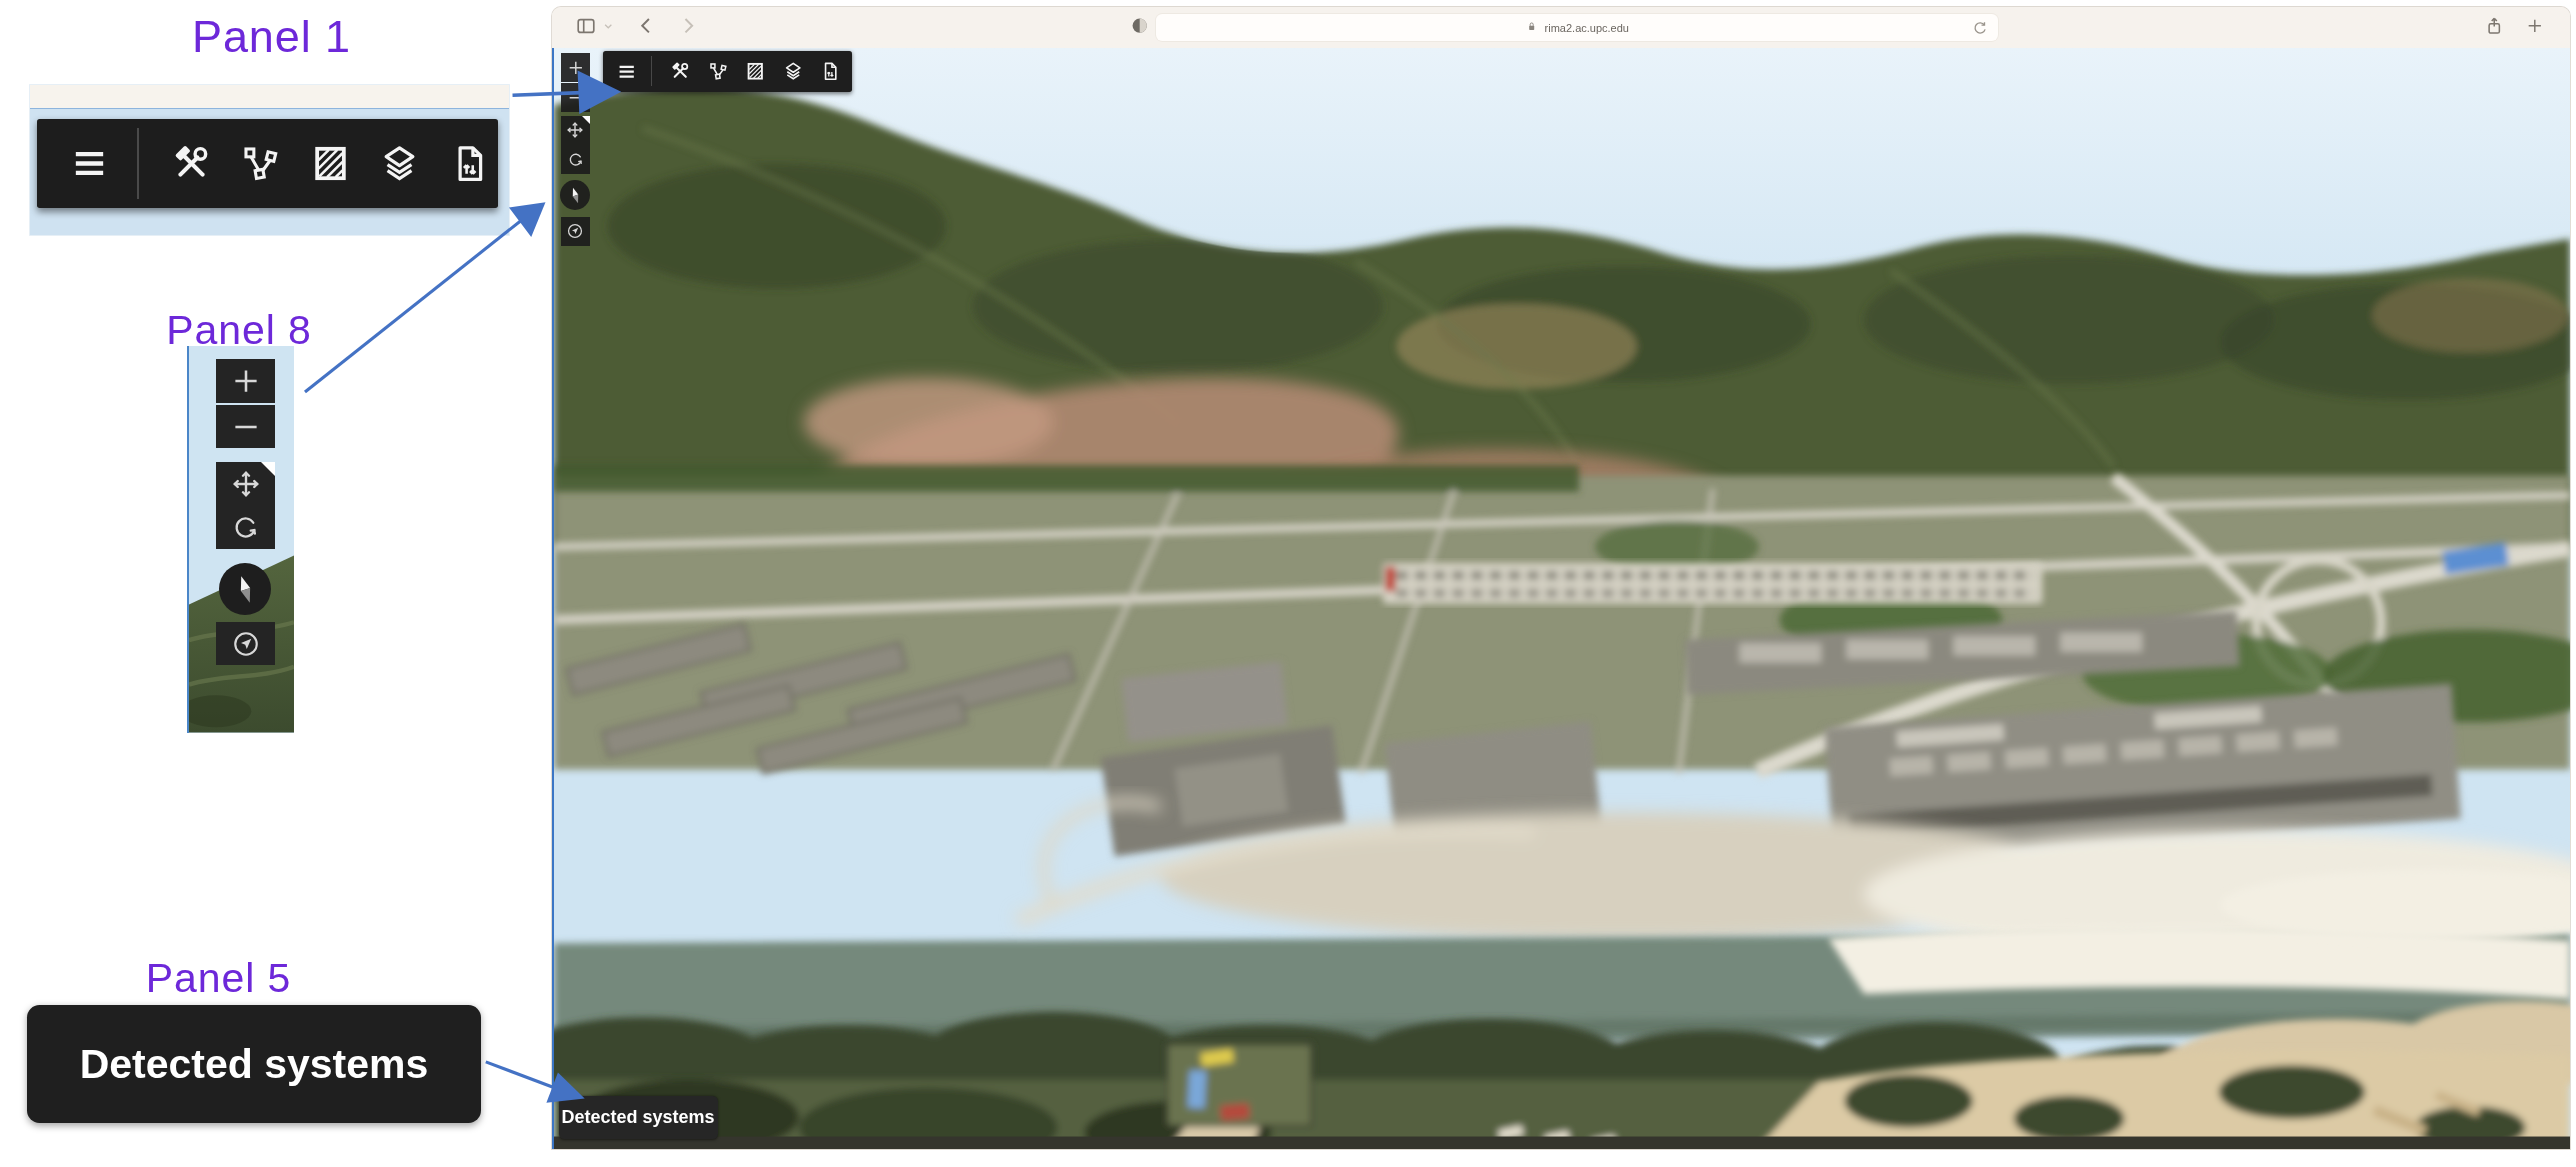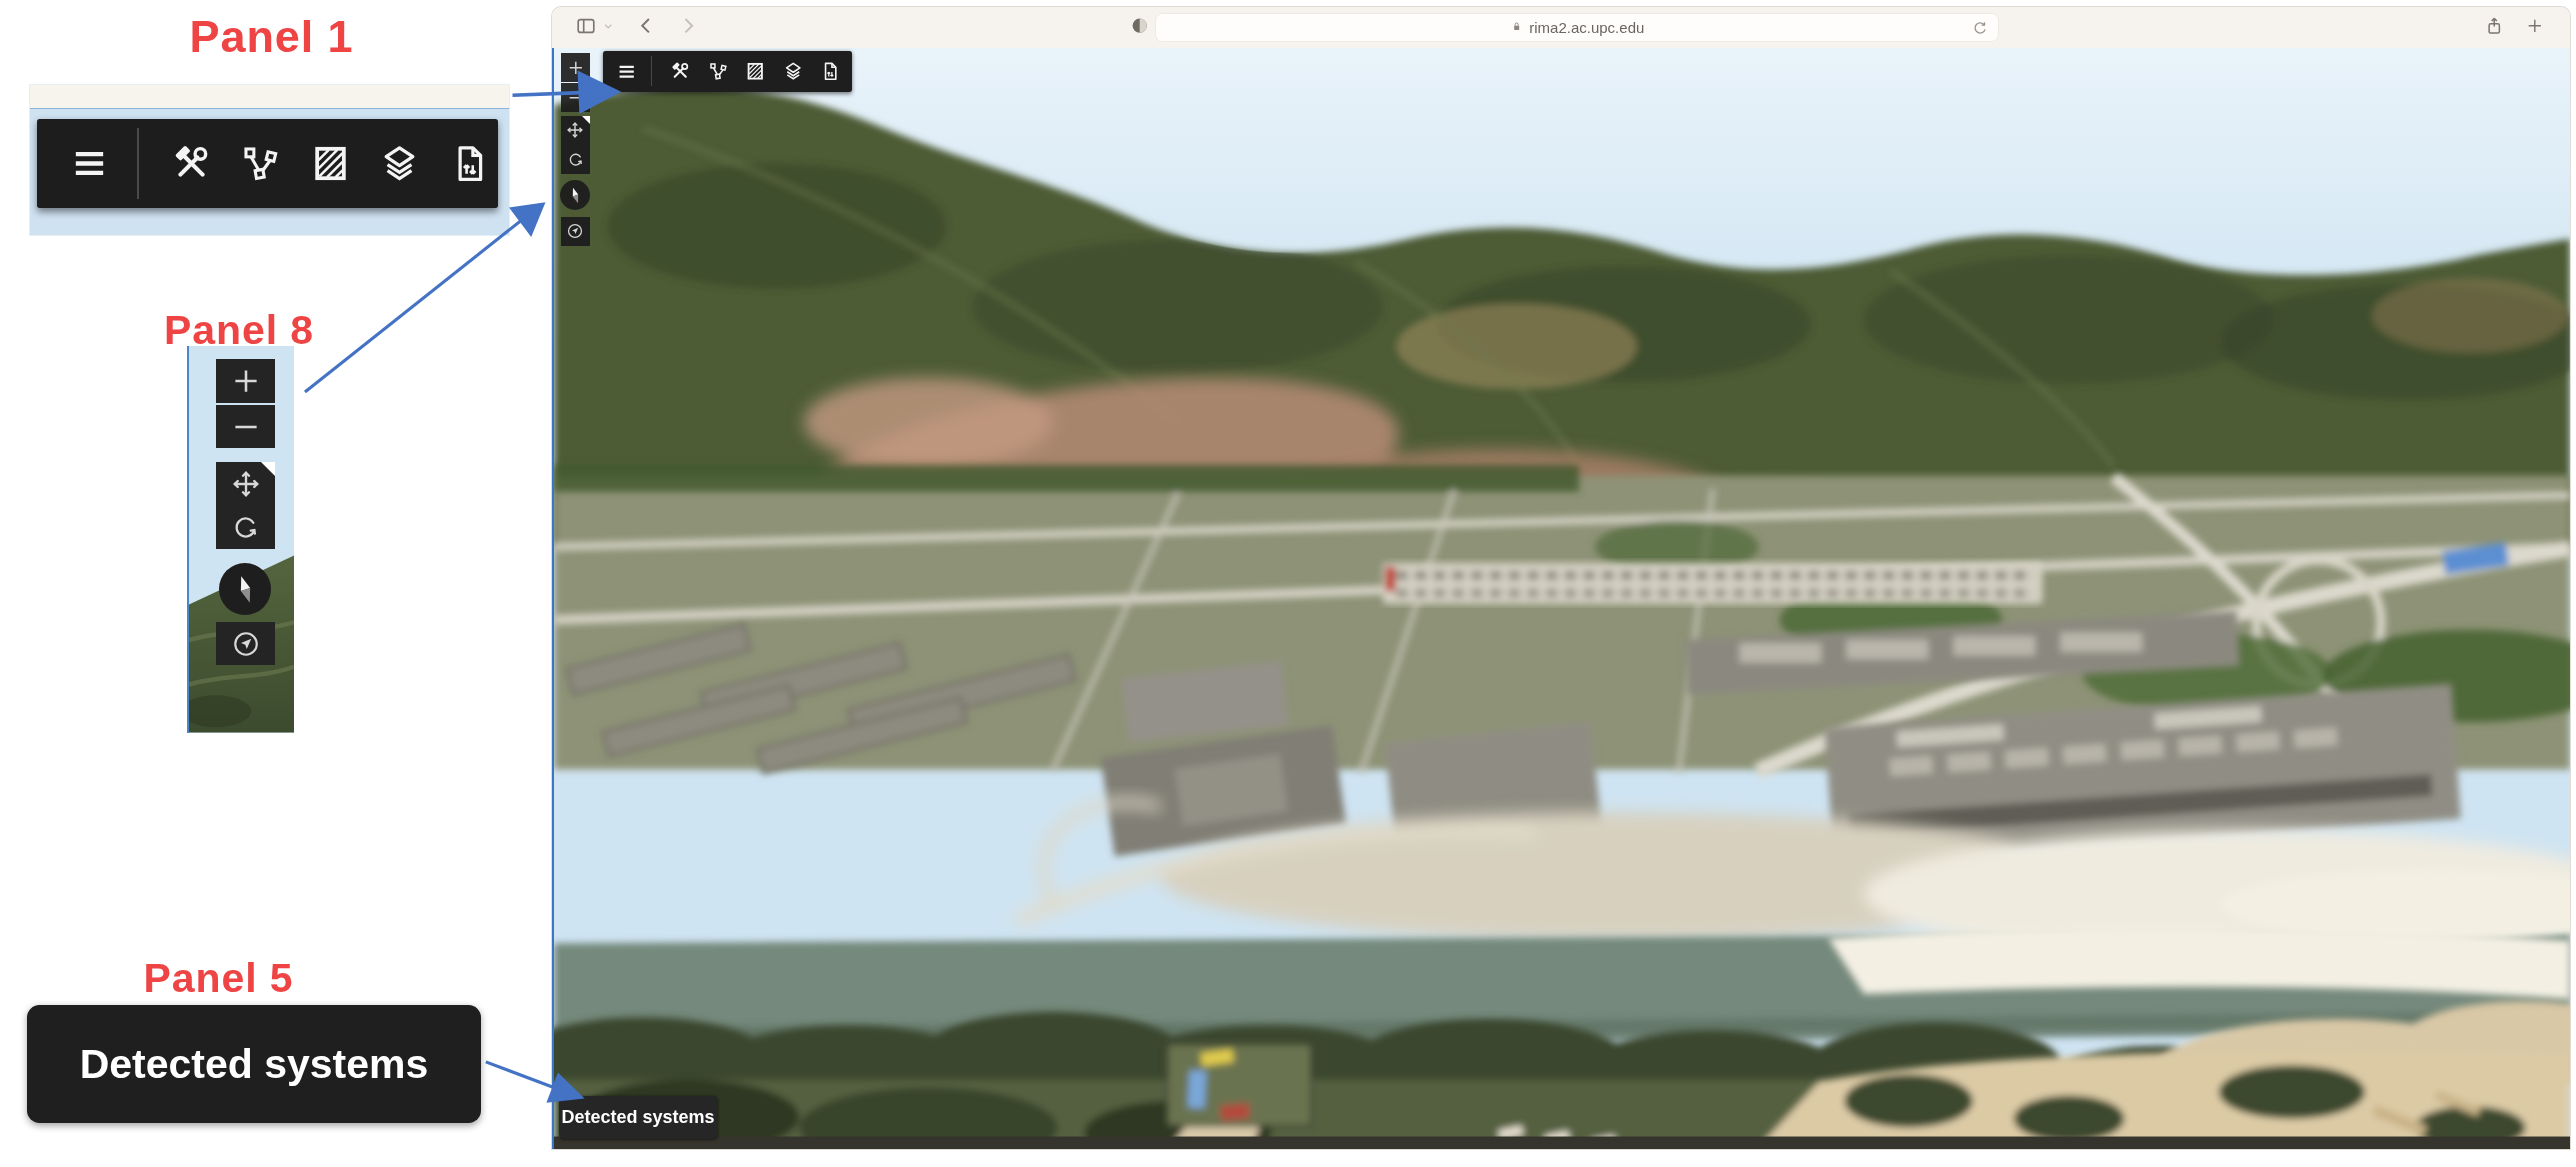--- a/index.html
+++ b/index.html
@@ -1,19 +1,19 @@
 <!DOCTYPE html>
 <html style="font-size:14.3px"><head>
 <meta charset="utf-8">
 <style>
   html,body{margin:0;padding:0;background:#fff;}
   #page{position:relative;width:2576px;height:1167px;background:#ffffff;overflow:hidden;
         font-family:"Liberation Sans", sans-serif;}
   .abs{position:absolute;}
-  .lbl{position:absolute;color:#ef4444;font-size:41px;font-weight:700;letter-spacing:0.9px;
+  .lbl{position:absolute;color:#6d28d9;font-size:41px;font-weight:400;letter-spacing:0.9px;
        font-family:"Liberation Sans",sans-serif;}
   
   #p1-card{left:30px;top:85px;width:479px;height:150px;background:#cfe2f1;
            box-shadow:0 0 0 0.9px #e4eef6;}
   #p1-chrome{position:absolute;left:0;top:0;width:100%;height:23px;background:#f7f3ed;
              border-bottom:1.8px solid #8db4dd;}
   #p1-bar{position:absolute;left:7.1px;top:34px;width:461px;height:89px;background:#1d1d1d;
           border-radius:2.7px;box-shadow:0 3.6px 7.1px rgba(0,0,0,.45);display:flex;align-items:center;}
   .tb-ic{color:#f4f4f4;display:block;}
   .tb-div{width:1.8px;background:#4a4a4a;align-self:stretch;margin:9px 0;}
@@ -31,21 +31,21 @@
   #p3-card span{color:#fff;font-size:41px;font-weight:bold;}
   
   #browser{left:552px;top:7.1px;width:2018px;height:1142px;background:#f6f2ed;
            border-radius:9px 9px 0 0;box-shadow:0 0 0 0.9px #ddd8d1;}
   #chrome{position:absolute;left:0;top:0;width:100%;height:41px;display:flex;align-items:center;
           border-radius:9px 9px 0 0;background:#f6f2ed;}
   .ch-ic{color:#7c766f;margin-left:16px;}
   .ch-ic.dim{color:#c6c0b8;}
   #urlfield{position:absolute;left:604px;top:7.1px;width:842px;height:27px;background:#fffdfb;
             border-radius:6.2px;box-shadow:0 0 0 0.9px #eee9e2;display:flex;align-items:center;
-            justify-content:center;color:#6b6660;font-size:15px;}
+            justify-content:center;color:#6b6660;font-size:11px;}
   #reload{position:absolute;right:9px;top:4.5px;color:#9a948c;}
   #map{position:absolute;left:0;top:41px;width:2016px;height:1101px;border-left:2.7px solid #3b76c5;
        overflow:hidden;background:#cfe4f2;}
   
   #map-topbar{position:absolute;left:49px;top:2.7px;width:249px;height:41px;background:#1e1e1e;
               border-radius:2.7px;display:flex;align-items:center;box-shadow:0 1.8px 4.5px rgba(0,0,0,.5);}
   .mtb-div{width:0.9px;background:#484848;align-self:stretch;margin:5.3px 0;}
   .vbtn{position:absolute;left:7.1px;width:28.5px;height:28.5px;background:rgba(28,28,28,.92);
         color:#d6d6d6;display:flex;align-items:center;justify-content:center;}
   .vround{border-radius:50%;width:30px;height:30px;left:6.2px;}

